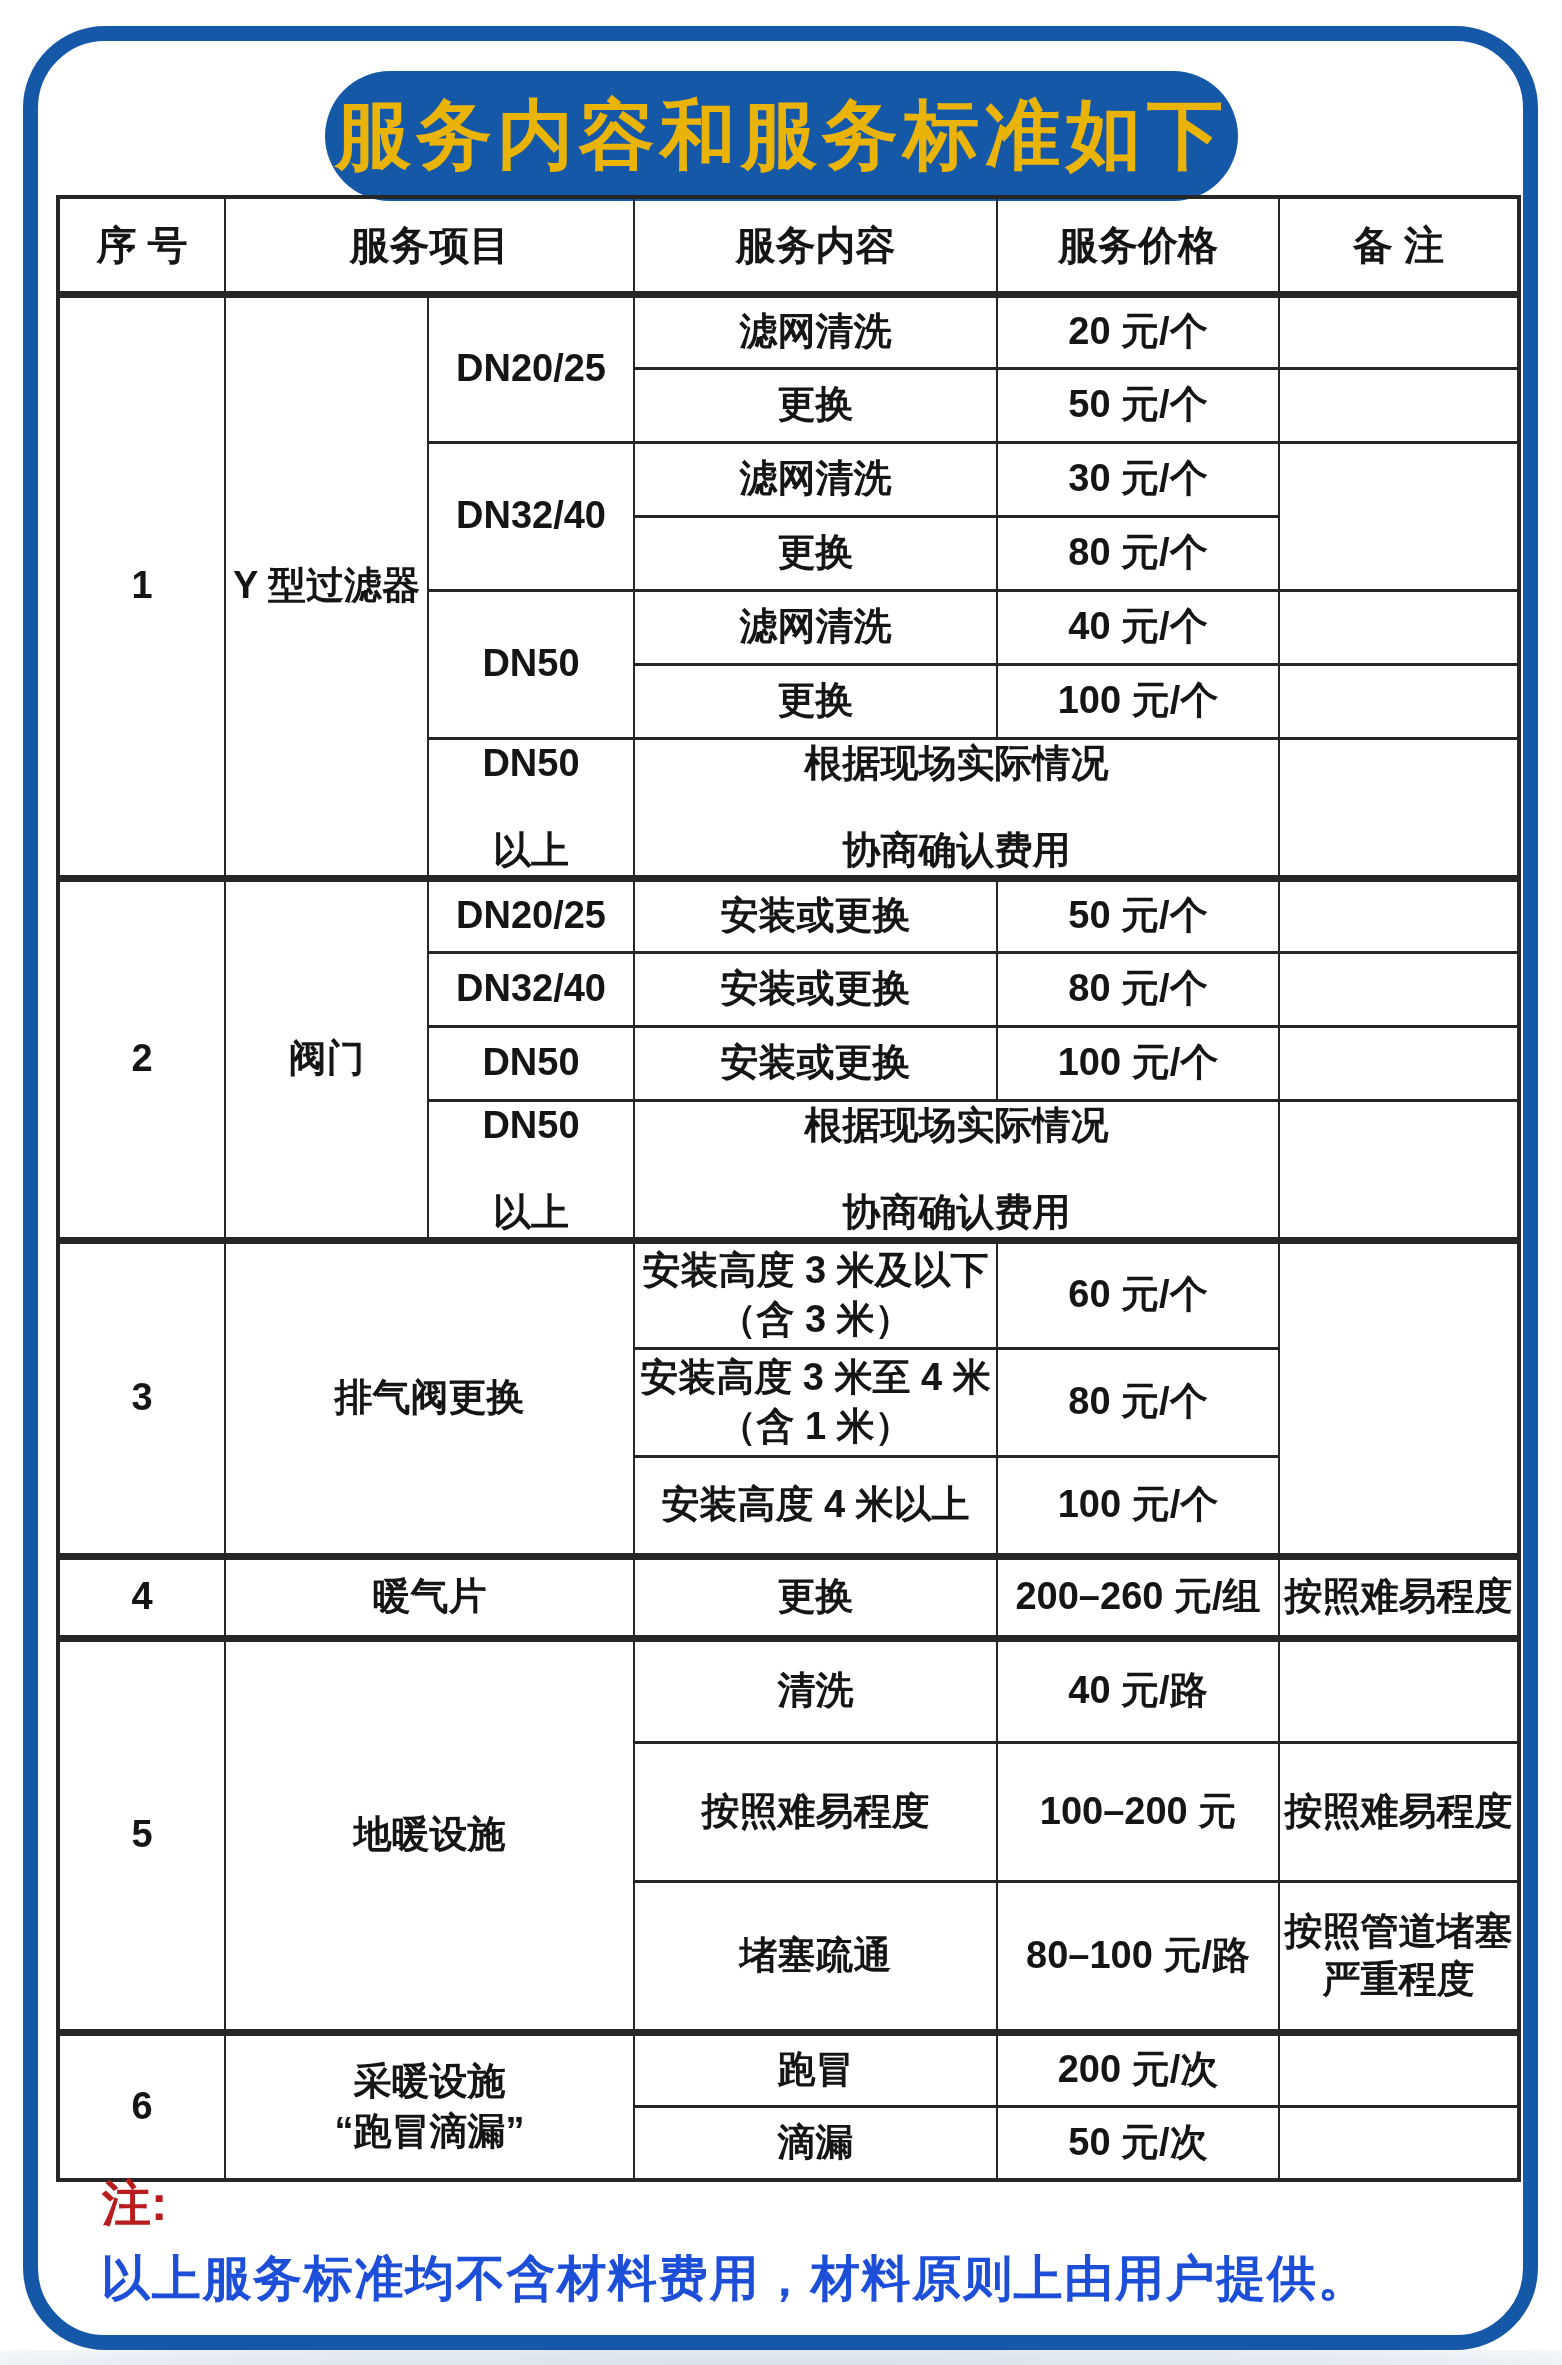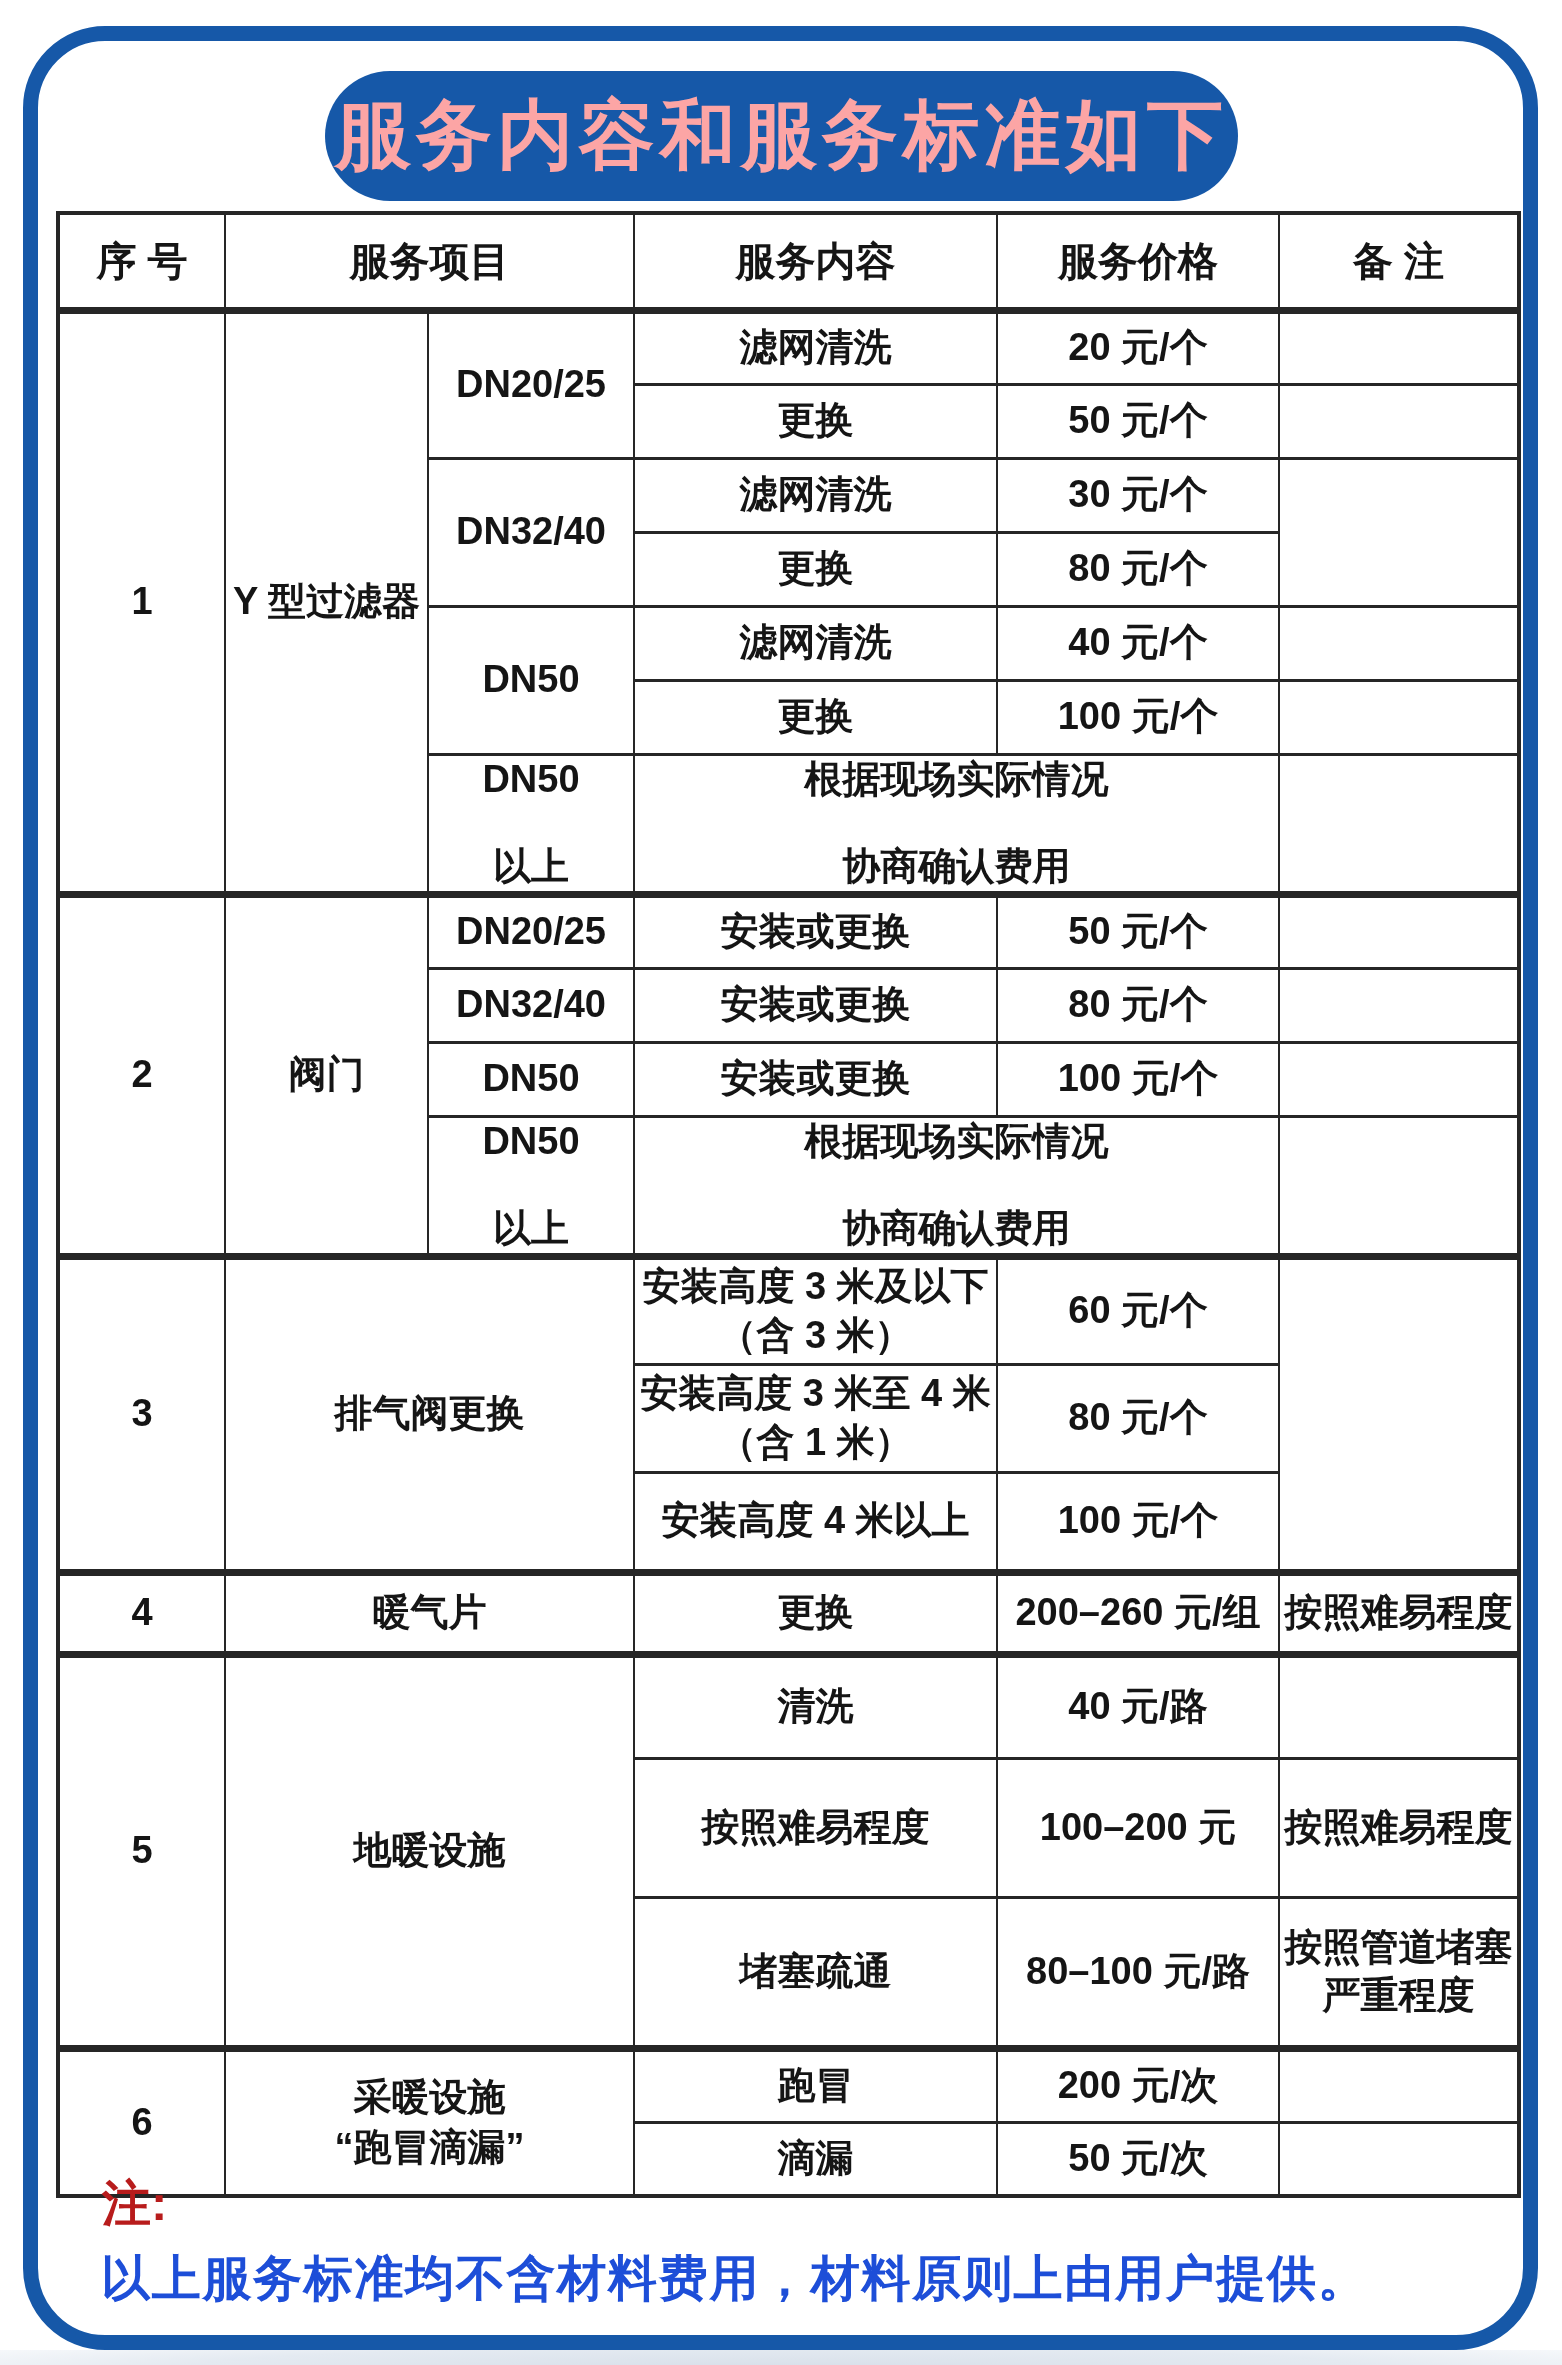--- a/index.html
+++ b/index.html
@@ -26,25 +26,25 @@
   }
   
   .banner{
     position:absolute;left:325px;top:71px;
     width:913px;height:130px;
     background:#1658a8;
     border-radius:65px;
     display:flex;align-items:center;justify-content:center;
   }
   .banner span{
-    color:#fca5a5;font-size:76px;font-weight:700;letter-spacing:5.2px;white-space:nowrap;
+    color:#eab308;font-size:76px;font-weight:700;letter-spacing:5.2px;white-space:nowrap;
   }
   
   table.price{
-    position:absolute;left:56px;top:211px;
+    position:absolute;left:56px;top:195px;
     width:1465px;
     border-collapse:collapse;table-layout:fixed;
     border:4.3px solid #262626;
   }
   table.price th,table.price td{
     border:2.6px solid #262626;
     border-top-width:3.5px;border-bottom-width:3.5px;
     text-align:center;vertical-align:middle;
     font-size:38px;font-weight:600;color:#151515;
     padding:0;line-height:1.25;

